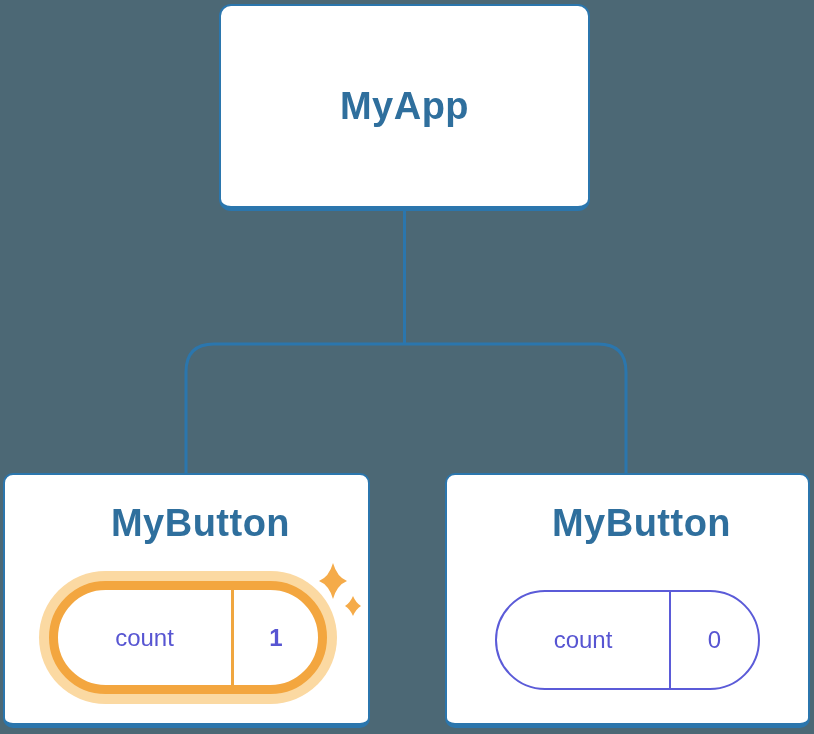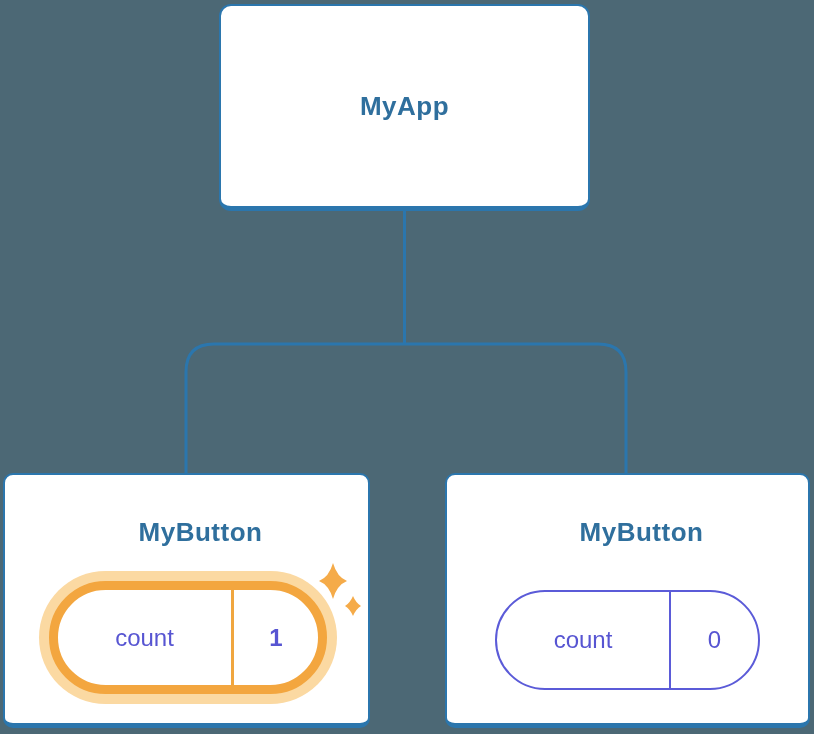--- a/index.html
+++ b/index.html
@@ -48,30 +48,30 @@
   }
   .card-right {
     left: 445px;
     top: 473px;
     width: 365px;
     height: 255px;
     border-radius: 10px;
   }
   .card-title {
     color: #2F6F9D;
-    font-size: 26px;
+    font-size: 38px;
     font-weight: bold;
     text-align: center;
     letter-spacing: 0.5px;
   }
   .child-title {
     position: absolute;
     left: 0;
     right: 0;
-    top: 42px;
+    top: 27px;
     padding-left: 28px;
   }
   .pill {
     position: absolute;
     display: flex;
     align-items: stretch;
     background: #FFFFFF;
     box-sizing: border-box;
   }
   .pill-highlight {

